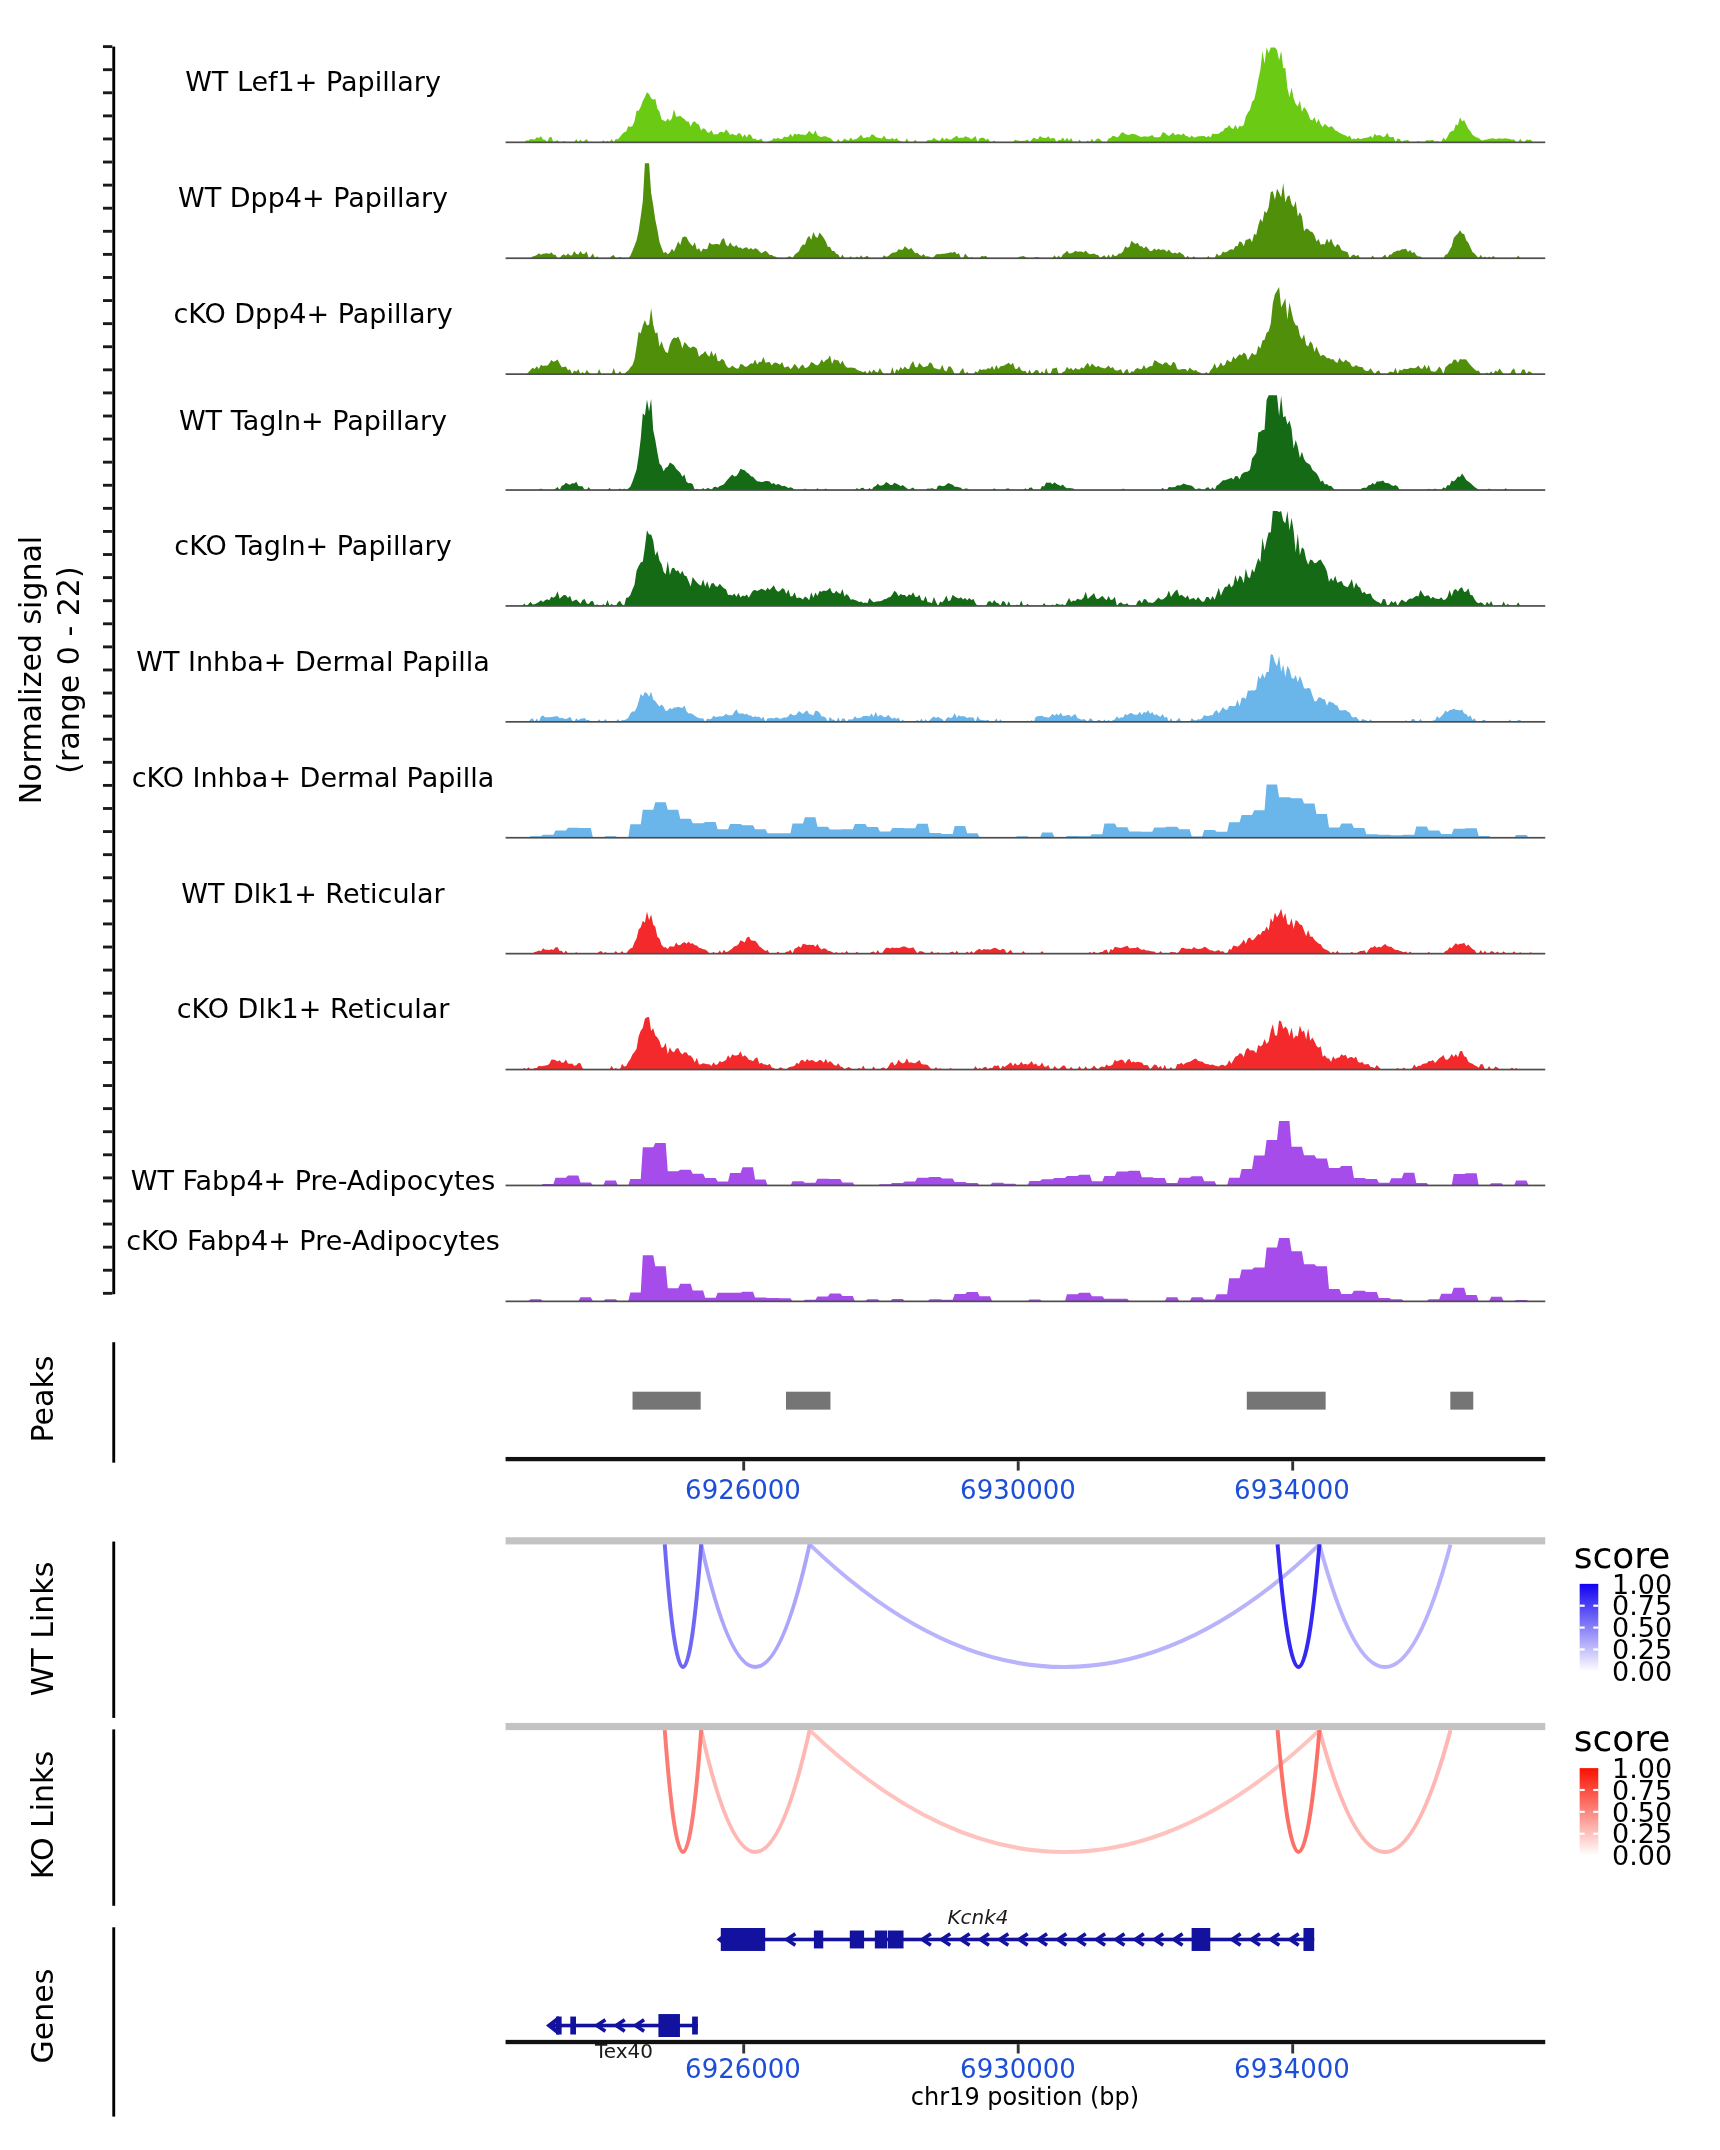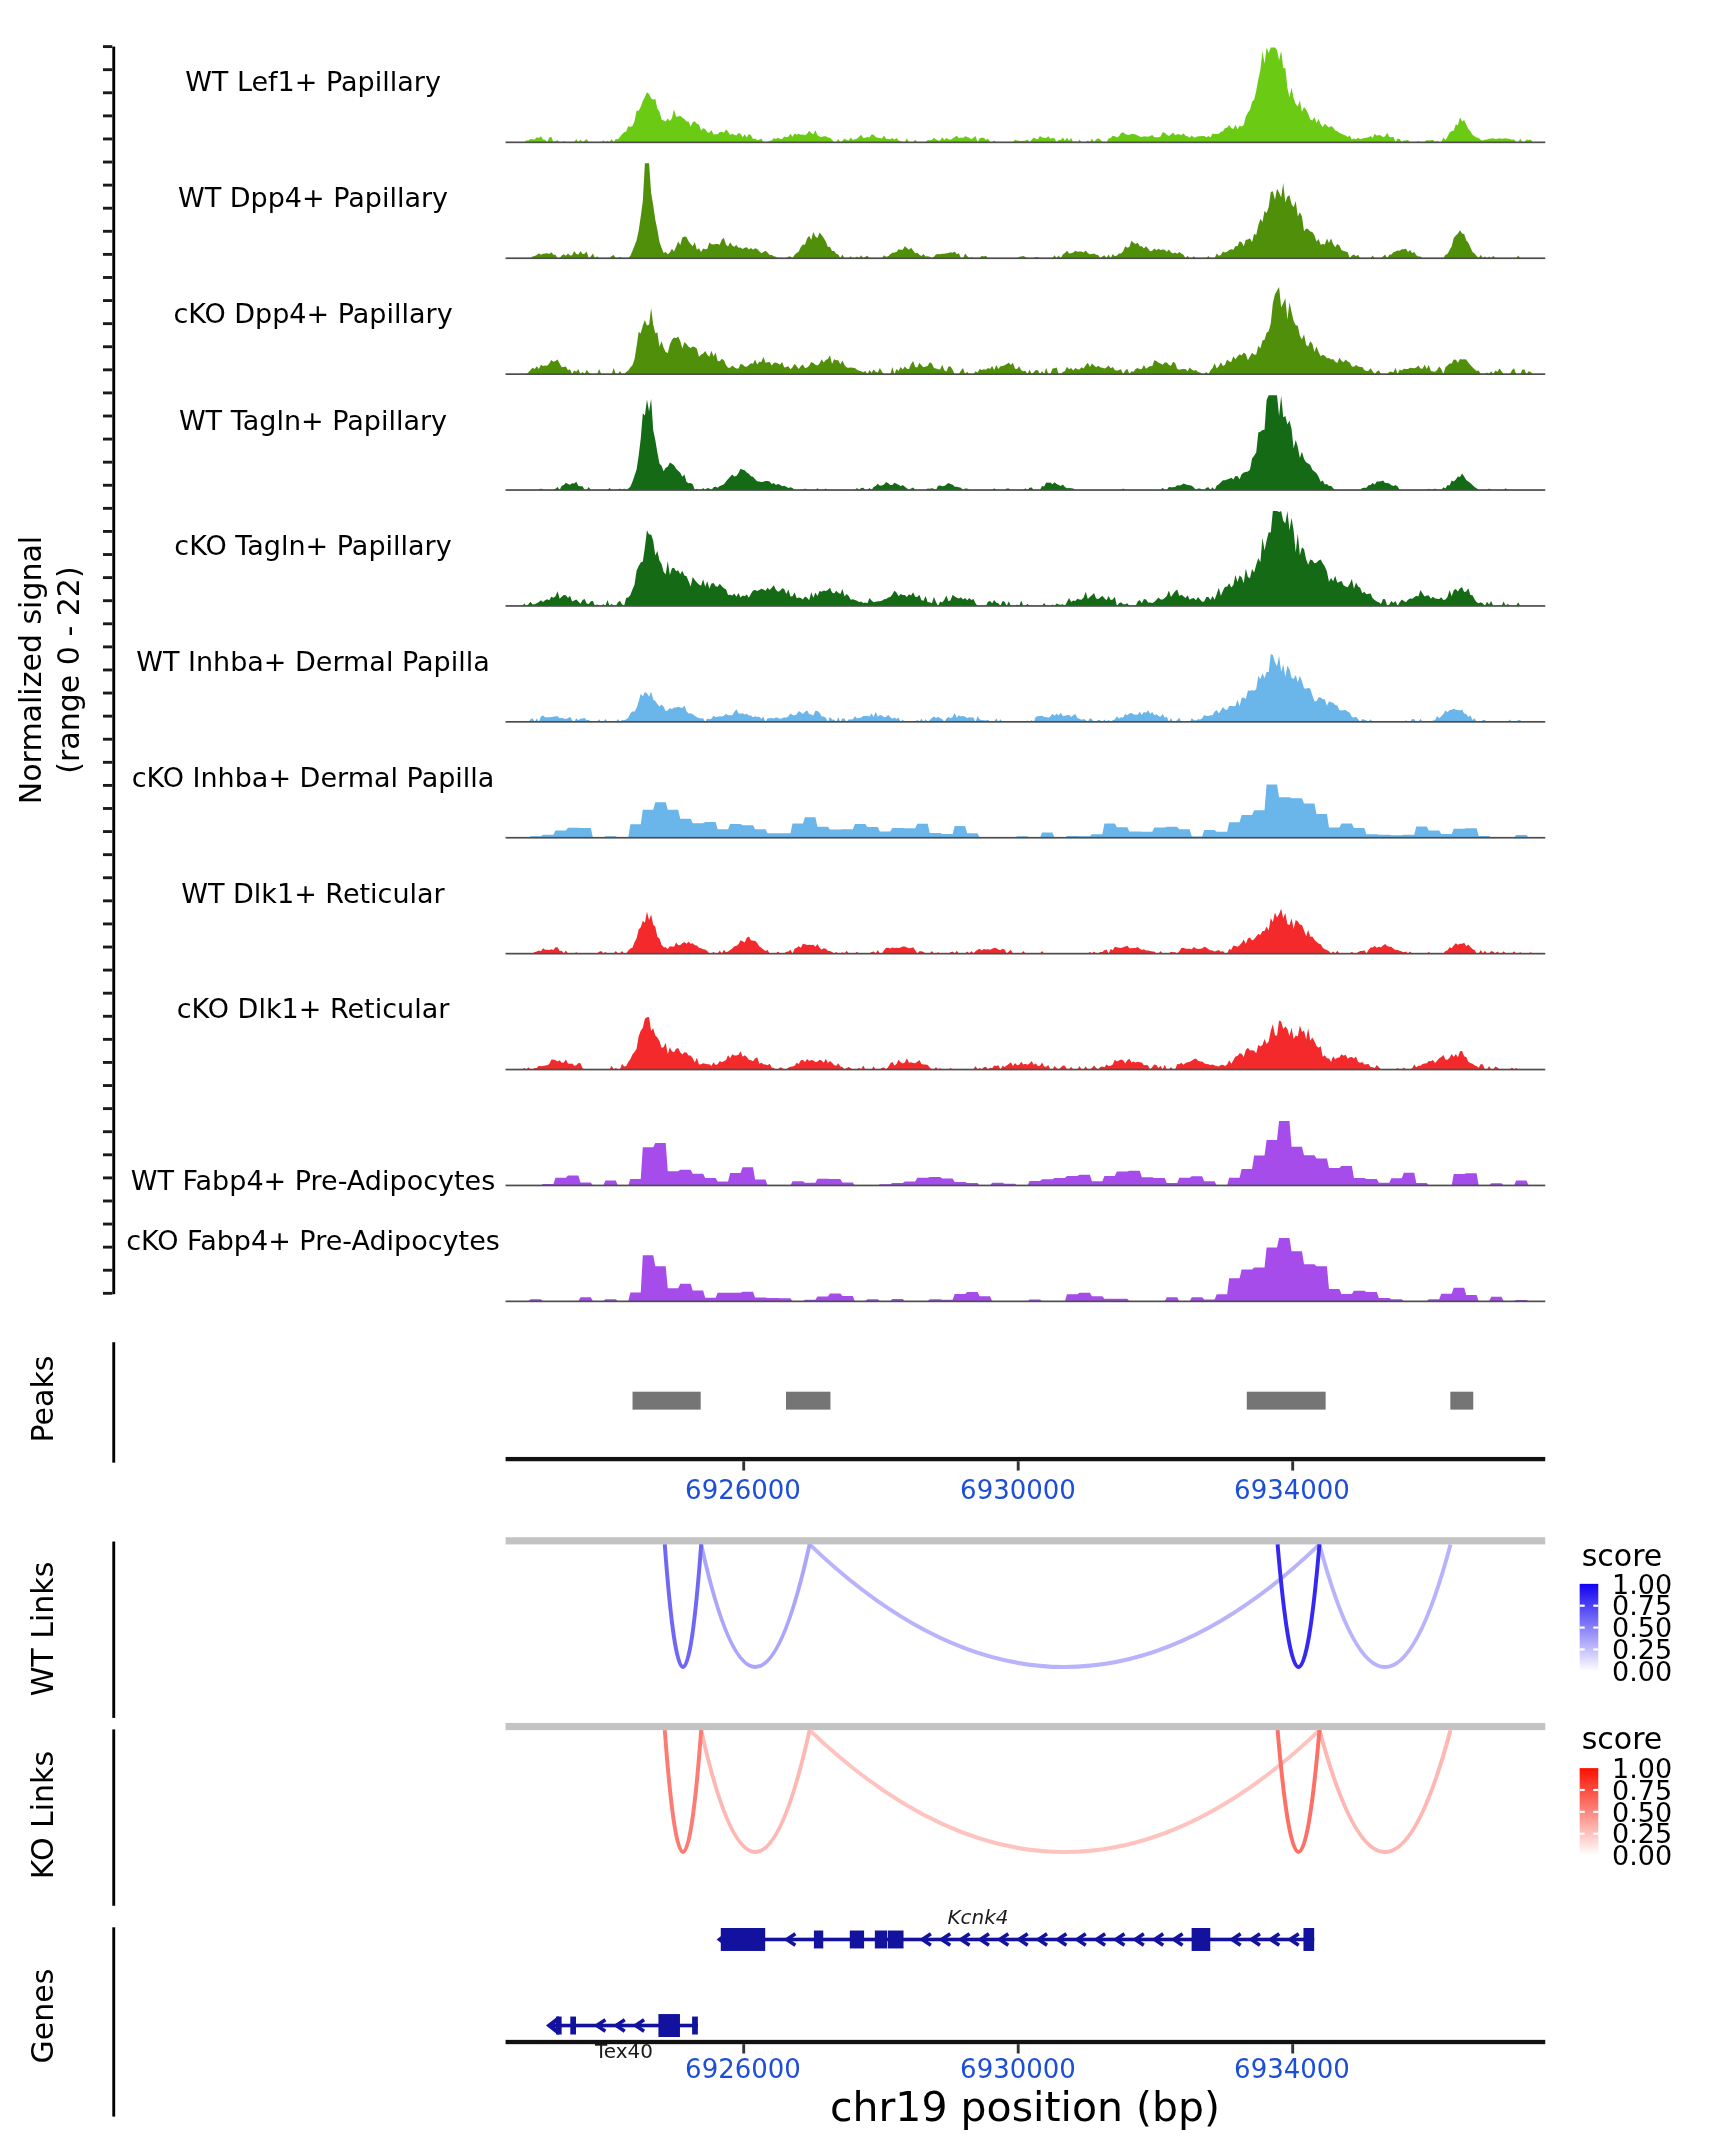--- a/index.html
+++ b/index.html
@@ -7,22 +7,22 @@
     position:relative;width:1721px;height:2151px;background:#ffffff;
     font-family:"DejaVu Sans","Liberation Sans",sans-serif;overflow:hidden;
   }
   .stage svg{position:absolute;left:0;top:0;}
   .lbl{position:absolute;color:#000;white-space:nowrap;}
   .rot{transform:translate(-50%,-50%) rotate(-90deg);}
   .ylab{font-size:30px;text-align:center;line-height:1.25;}
   .sec{font-size:30px;}
   .track-label{font-size:27px;transform:translate(-50%,-50%);}
   .tick-label{font-size:26px;color:#1d4ed8;transform:translate(-50%,0);}
-  .axis-title{font-size:41px;transform:translate(-50%,0);}
-  .legend-title{font-size:30px;transform:translate(-50%,-50%);text-align:center;}
+  .axis-title{font-size:24px;transform:translate(-50%,0);}
+  .legend-title{font-size:36px;transform:translate(-50%,-50%);text-align:center;}
   .legend-val{font-size:27px;transform:translate(0,-50%);}
   .gene-label{font-size:20px;color:#1a1a1a;transform:translate(-50%,-100%);}
 </style>
 </head>
 <body>
 
 <div class="stage">
   <svg id="gfx" width="1721" height="2151" viewBox="0 0 2400 3000">
       <g>
         <path d="M705,198.5L705.0,198.5L707.9,198.5L710.8,198.5L713.7,198.5L716.6,198.5L719.5,198.5L722.4,198.5L725.3,198.5L728.2,198.5L731.1,198.5L734.0,195.5L736.9,195.8L739.8,193.9L742.7,194.2L745.6,194.7L748.5,191.5L751.4,192.6L754.3,190.1L757.2,194.6L760.1,194.9L763.0,198.5L765.9,191.7L768.8,190.6L771.7,198.5L774.6,196.5L777.5,195.5L780.4,198.5L783.3,198.5L786.2,196.7L789.1,198.5L792.0,198.5L794.9,198.5L797.8,198.5L800.7,198.5L803.6,193.7L806.5,198.5L809.4,194.7L812.3,198.5L815.2,196.3L818.1,193.7L821.0,198.5L823.9,198.5L826.8,198.5L829.7,198.5L832.6,198.5L835.5,198.5L838.4,198.5L841.3,195.5L844.2,198.5L847.1,196.3L850.0,198.5L852.9,193.9L855.8,198.5L858.7,194.0L861.6,194.3L864.5,190.9L867.4,187.4L870.3,184.4L873.2,183.5L876.1,175.9L879.0,177.3L881.9,175.7L884.8,169.2L887.7,154.4L890.6,154.3L893.5,149.0L896.4,140.9L899.3,135.2L902.2,128.8L905.1,131.2L908.0,137.1L910.9,139.0L913.8,137.9L916.7,151.5L919.6,155.6L922.5,166.5L925.4,168.2L928.3,169.4L931.2,165.3L934.1,168.7L937.0,164.8L939.9,152.4L942.8,162.7L945.7,162.4L948.6,161.4L951.5,164.4L954.4,165.8L957.3,169.5L960.2,169.4L963.1,176.4L966.0,170.6L968.9,169.2L971.8,172.5L974.7,173.5L977.6,182.0L980.5,178.7L983.4,179.9L986.3,184.4L989.2,185.3L992.1,181.4L995.0,187.6L997.9,187.2L1000.8,187.4L1003.7,184.2L1006.6,183.7L1009.5,185.0L1012.4,180.5L1015.3,183.3L1018.2,188.3L1021.1,186.7L1024.0,187.8L1026.9,188.9L1029.8,185.4L1032.7,186.5L1035.6,191.3L1038.5,187.4L1041.4,191.6L1044.3,187.0L1047.2,188.7L1050.1,193.9L1053.0,193.3L1055.9,195.7L1058.8,194.9L1061.7,193.0L1064.6,198.5L1067.5,198.5L1070.4,198.5L1073.3,196.4L1076.2,195.8L1079.1,192.3L1082.0,193.7L1084.9,192.2L1087.8,194.0L1090.7,193.7L1093.6,190.3L1096.5,191.3L1099.4,190.7L1102.3,186.4L1105.2,190.8L1108.1,186.1L1111.0,187.9L1113.9,186.6L1116.8,187.9L1119.7,187.5L1122.6,188.5L1125.5,186.7L1128.4,182.4L1131.3,185.6L1134.2,187.5L1137.1,181.6L1140.0,188.8L1142.9,190.3L1145.8,191.1L1148.7,190.2L1151.6,190.2L1154.5,191.7L1157.4,192.2L1160.3,194.9L1163.2,198.5L1166.1,198.5L1169.0,194.0L1171.9,198.5L1174.8,196.2L1177.7,193.3L1180.6,195.3L1183.5,196.1L1186.4,191.6L1189.3,195.3L1192.2,194.1L1195.1,193.4L1198.0,190.7L1200.9,188.1L1203.8,192.5L1206.7,192.1L1209.6,191.2L1212.5,191.7L1215.4,187.7L1218.3,188.1L1221.2,191.1L1224.1,192.0L1227.0,192.6L1229.9,193.2L1232.8,189.1L1235.7,193.5L1238.6,193.9L1241.5,194.3L1244.4,192.3L1247.3,194.9L1250.2,192.4L1253.1,195.8L1256.0,196.5L1258.9,198.5L1261.8,198.5L1264.7,192.7L1267.6,198.5L1270.5,198.5L1273.4,198.5L1276.3,194.9L1279.2,198.5L1282.1,198.5L1285.0,198.5L1287.9,198.5L1290.8,198.5L1293.7,195.3L1296.6,195.7L1299.5,195.2L1302.4,192.0L1305.3,194.6L1308.2,195.9L1311.1,196.1L1314.0,191.5L1316.9,195.1L1319.8,192.6L1322.7,194.2L1325.6,195.0L1328.5,193.2L1331.4,190.9L1334.3,189.5L1337.2,192.7L1340.1,191.6L1343.0,192.3L1345.9,190.1L1348.8,191.2L1351.7,192.2L1354.6,194.1L1357.5,192.2L1360.4,189.7L1363.3,198.5L1366.2,192.7L1369.1,192.0L1372.0,192.1L1374.9,195.1L1377.8,193.1L1380.7,198.5L1383.6,198.5L1386.5,196.0L1389.4,198.5L1392.3,198.5L1395.2,198.5L1398.1,198.5L1401.0,198.5L1403.9,198.5L1406.8,198.5L1409.7,198.5L1412.6,198.5L1415.5,194.9L1418.4,195.8L1421.3,196.3L1424.2,196.5L1427.1,196.4L1430.0,196.2L1432.9,194.4L1435.8,198.5L1438.7,194.9L1441.6,191.9L1444.5,193.6L1447.4,194.1L1450.3,189.6L1453.2,191.8L1456.1,192.6L1459.0,192.5L1461.9,190.2L1464.8,193.5L1467.7,192.6L1470.6,192.8L1473.5,198.5L1476.4,195.2L1479.3,195.3L1482.2,191.8L1485.1,196.2L1488.0,192.1L1490.9,196.4L1493.8,192.3L1496.7,198.5L1499.6,196.6L1502.5,198.5L1505.4,194.4L1508.3,198.5L1511.2,198.5L1514.1,198.5L1517.0,195.9L1519.9,198.5L1522.8,193.1L1525.7,198.5L1528.6,194.7L1531.5,192.8L1534.4,194.7L1537.3,198.5L1540.2,198.5L1543.1,198.5L1546.0,193.3L1548.9,192.4L1551.8,189.3L1554.7,189.9L1557.6,191.7L1560.5,190.1L1563.4,185.4L1566.3,184.5L1569.2,186.9L1572.1,187.9L1575.0,188.3L1577.9,186.7L1580.8,186.8L1583.7,187.7L1586.6,188.9L1589.5,190.5L1592.4,191.0L1595.3,190.2L1598.2,190.5L1601.1,190.7L1604.0,189.6L1606.9,188.2L1609.8,191.3L1612.7,191.4L1615.6,191.5L1618.5,190.4L1621.4,184.3L1624.3,185.3L1627.2,188.1L1630.1,189.8L1633.0,187.5L1635.9,184.7L1638.8,188.7L1641.7,187.1L1644.6,187.1L1647.5,188.5L1650.4,186.0L1653.3,189.4L1656.2,189.9L1659.1,192.0L1662.0,189.1L1664.9,191.6L1667.8,191.3L1670.7,190.2L1673.6,190.1L1676.5,189.6L1679.4,189.8L1682.3,191.3L1685.2,189.6L1688.1,191.8L1691.0,186.3L1693.9,187.0L1696.8,186.9L1699.7,186.6L1702.6,183.6L1705.5,183.0L1708.4,178.5L1711.3,178.1L1714.2,174.2L1717.1,178.4L1720.0,180.0L1722.9,173.9L1725.8,180.2L1728.7,175.3L1731.6,176.3L1734.5,174.3L1737.4,162.4L1740.3,156.9L1743.2,153.0L1746.1,141.9L1749.0,139.2L1751.9,126.9L1754.8,110.8L1757.7,97.7L1760.6,71.3L1763.5,89.0L1766.4,66.1L1769.3,74.0L1772.2,66.1L1775.1,66.1L1778.0,66.1L1780.9,69.7L1783.8,83.9L1786.7,70.9L1789.6,95.1L1792.5,95.0L1795.4,122.6L1798.3,135.6L1801.2,122.2L1804.1,137.2L1807.0,145.1L1809.9,148.5L1812.8,140.1L1815.7,156.1L1818.6,149.2L1821.5,152.8L1824.4,158.6L1827.3,166.6L1830.2,168.0L1833.1,163.2L1836.0,171.6L1838.9,166.1L1841.8,173.2L1844.7,177.1L1847.6,172.7L1850.5,175.5L1853.4,177.9L1856.3,175.7L1859.2,177.8L1862.1,182.1L1865.0,183.2L1867.9,185.0L1870.8,186.7L1873.7,188.0L1876.6,188.9L1879.5,191.0L1882.4,189.0L1885.3,194.7L1888.2,193.0L1891.1,194.3L1894.0,192.1L1896.9,194.3L1899.8,193.3L1902.7,192.6L1905.6,192.0L1908.5,191.5L1911.4,189.6L1914.3,192.5L1917.2,186.7L1920.1,189.5L1923.0,188.3L1925.9,189.1L1928.8,191.4L1931.7,190.1L1934.6,185.2L1937.5,190.9L1940.4,191.4L1943.3,190.6L1946.2,198.5L1949.1,193.0L1952.0,193.8L1954.9,198.5L1957.8,195.8L1960.7,195.8L1963.6,195.4L1966.5,198.5L1969.4,198.5L1972.3,198.5L1975.2,198.5L1978.1,196.6L1981.0,198.5L1983.9,198.5L1986.8,198.5L1989.7,195.1L1992.6,196.1L1995.5,195.6L1998.4,194.8L2001.3,198.5L2004.2,196.6L2007.1,198.5L2010.0,198.5L2012.9,191.6L2015.8,195.4L2018.7,190.6L2021.6,185.2L2024.5,182.7L2027.4,182.4L2030.3,173.2L2033.2,174.9L2036.1,163.7L2039.0,169.3L2041.9,167.2L2044.8,173.5L2047.7,179.4L2050.6,182.9L2053.5,187.8L2056.4,190.2L2059.3,191.8L2062.2,192.6L2065.1,195.3L2068.0,195.8L2070.9,194.8L2073.8,194.7L2076.7,193.4L2079.6,193.2L2082.5,192.9L2085.4,194.0L2088.3,193.4L2091.2,192.7L2094.1,193.4L2097.0,193.3L2099.9,192.8L2102.8,193.6L2105.7,193.8L2108.6,194.9L2111.5,194.2L2114.4,198.5L2117.3,198.5L2120.2,193.3L2123.1,198.5L2126.0,198.5L2128.9,194.6L2131.8,195.2L2134.7,194.6L2137.6,198.5L2140.5,198.5L2143.4,198.5L2146.3,198.5L2149.2,198.5L2152.1,198.5L2155.0,198.5L2155,198.5Z" fill="#6BCB14" stroke="none"></path>

